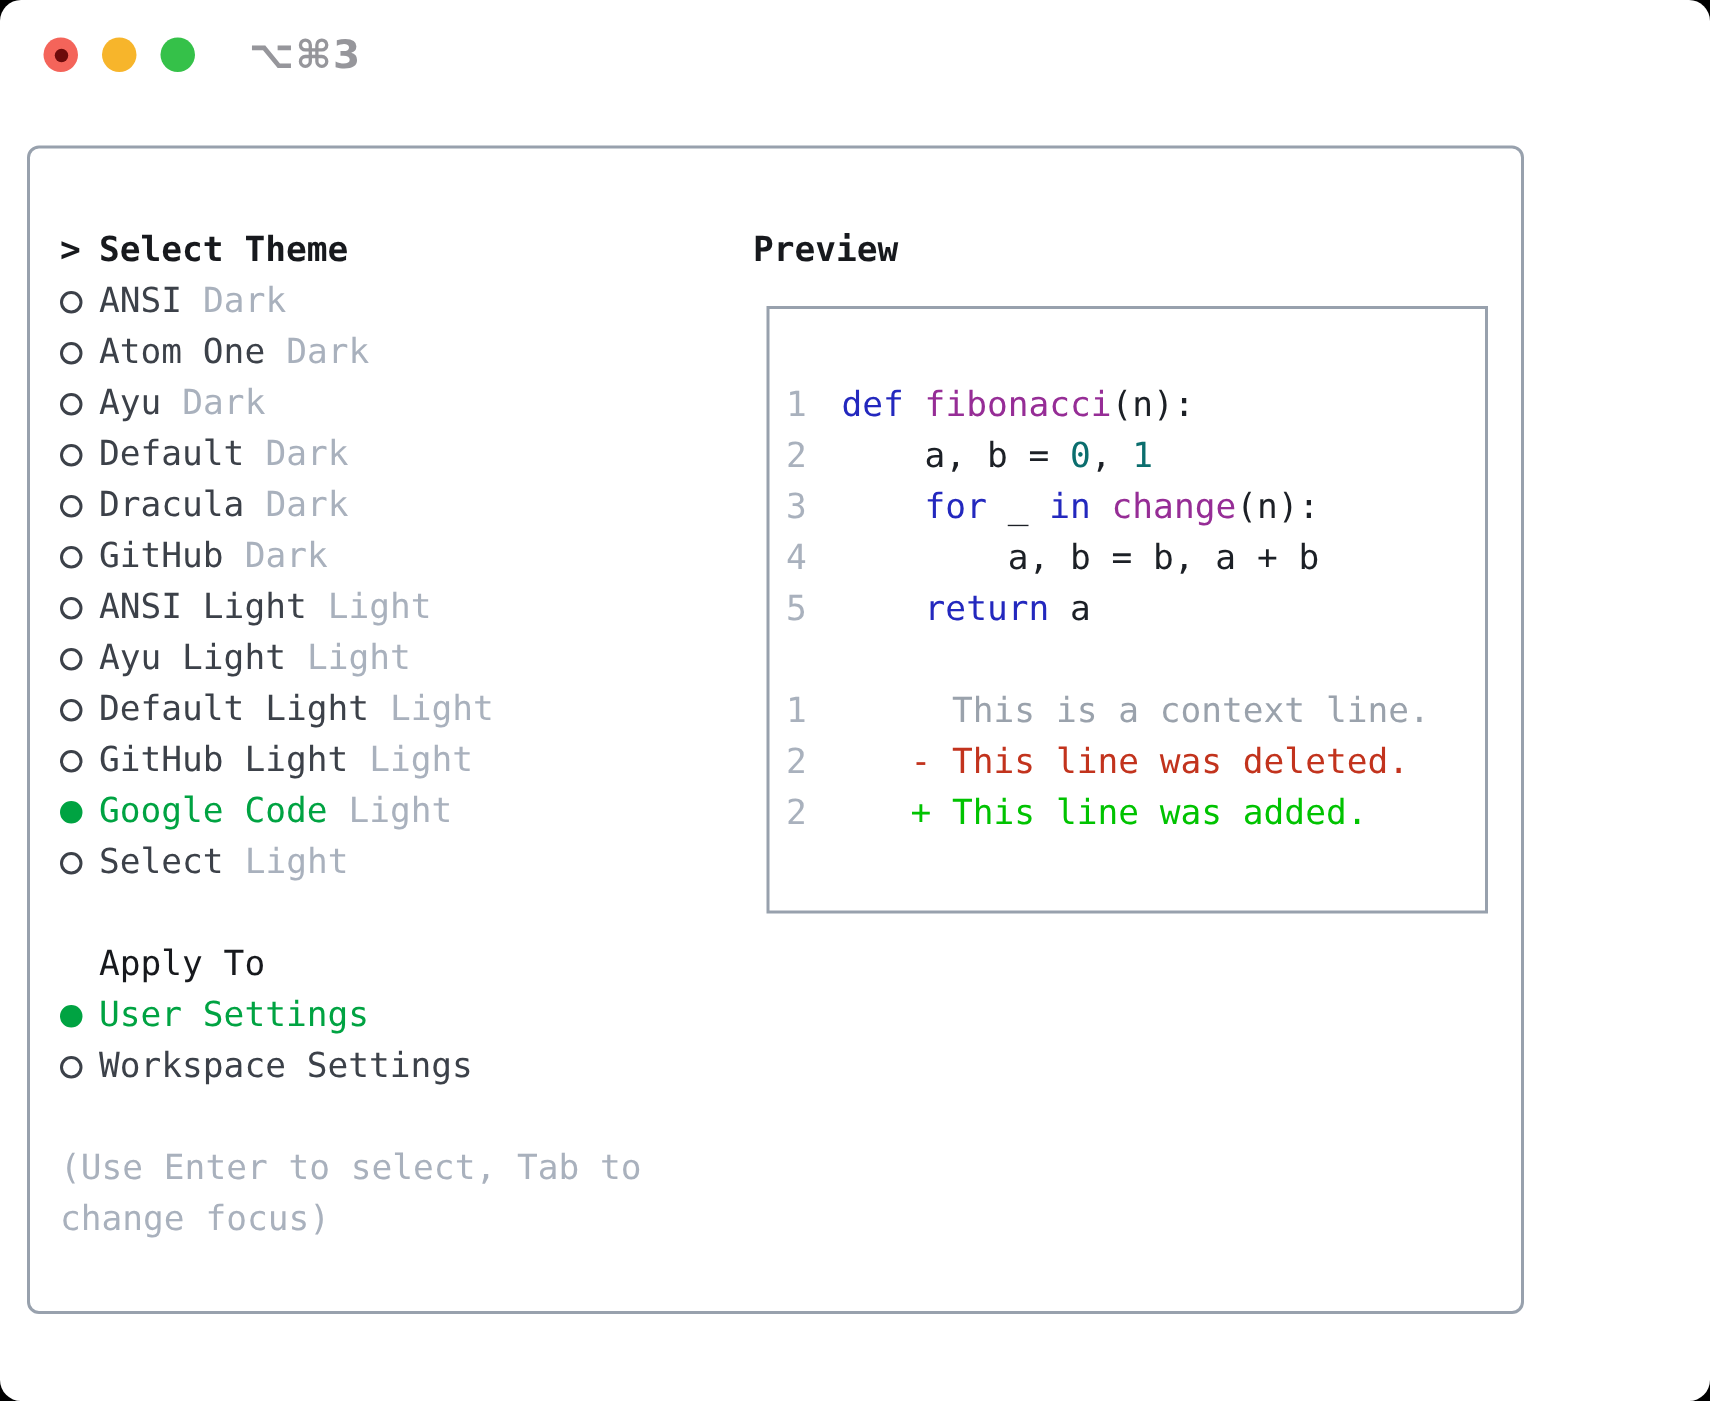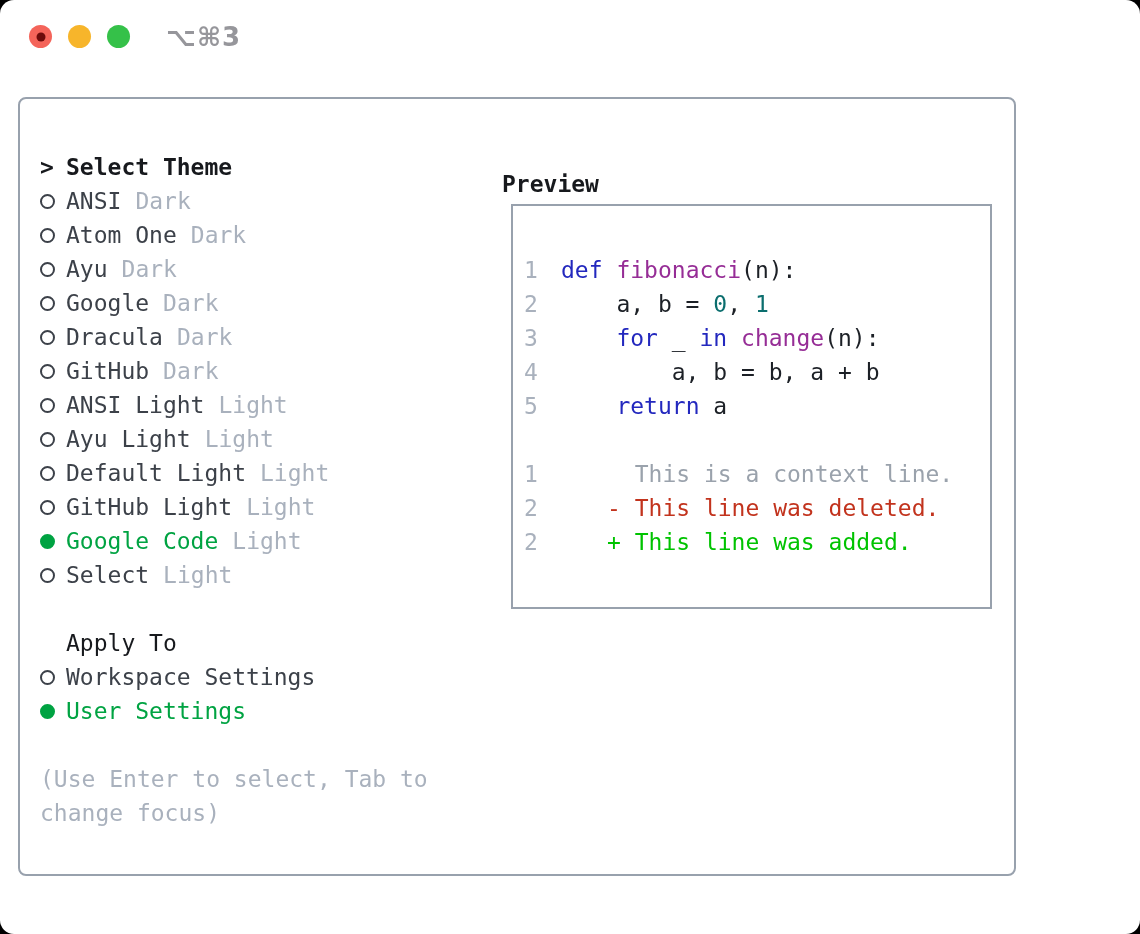--- a/index.html
+++ b/index.html
@@ -30,21 +30,21 @@
   .prompt{font-weight:bold;color:var(--header);font-size:23px;}
   .hdr{font-weight:bold;color:var(--header);}
   .apply-hdr{color:var(--header);}
   .theme-name{color:var(--item);text-align:center;}
   .theme-name.sel{color:var(--accent);}
   .variant{color:var(--muted);margin-left:14px;}
   .spacer{height:34px;}
   .help{line-height:34px;color:var(--muted);width:424px;}
 
   
-  .preview-title{position:absolute;left:482px;top:68px;height:34px;display:flex;align-items:center;
+  .preview-title{position:absolute;left:482px;top:51px;height:34px;display:flex;align-items:center;
                  font-size:23px;font-weight:bold;color:var(--header);}
   .preview-box{position:absolute;left:491px;top:105px;width:481px;height:405px;box-sizing:border-box;
                border:2px solid var(--border);background:#fff;}
   .code{position:absolute;left:11px;top:47px;font-size:23px;}
   .cline{height:34px;display:flex;align-items:center;white-space:pre;}
   .lnum{width:37px;flex:0 0 37px;color:var(--muted);}
   .dgap{width:46px;flex:0 0 46px;}
   .tokens{white-space:pre;}
   .tok-kw{color:var(--kw);margin-top:43px;}
   .tok-fn{color:var(--fn);}
@@ -74,38 +74,38 @@
 
     <div class="left-col">
       <div class="row">
         <span class="marker prompt">&gt;</span>
         <span class="hdr">Select Theme</span>
       </div>
       <div id="theme-list">
           <div class="row"><span class="marker"><span class="circle"></span></span><span class="theme-name">ANSI</span><span class="variant">Dark</span></div>
           <div class="row"><span class="marker"><span class="circle"></span></span><span class="theme-name">Atom One</span><span class="variant">Dark</span></div>
           <div class="row"><span class="marker"><span class="circle"></span></span><span class="theme-name">Ayu</span><span class="variant">Dark</span></div>
-          <div class="row"><span class="marker"><span class="circle"></span></span><span class="theme-name">Google</span><span class="variant">Dark</span></div>
+          <div class="row"><span class="marker"><span class="circle"></span></span><span class="theme-name">Default</span><span class="variant">Dark</span></div>
           <div class="row"><span class="marker"><span class="circle"></span></span><span class="theme-name">Dracula</span><span class="variant">Dark</span></div>
           <div class="row"><span class="marker"><span class="circle"></span></span><span class="theme-name">GitHub</span><span class="variant">Dark</span></div>
           <div class="row"><span class="marker"><span class="circle"></span></span><span class="theme-name">ANSI Light</span><span class="variant">Light</span></div>
           <div class="row"><span class="marker"><span class="circle"></span></span><span class="theme-name">Ayu Light</span><span class="variant">Light</span></div>
           <div class="row"><span class="marker"><span class="circle"></span></span><span class="theme-name">Default Light</span><span class="variant">Light</span></div>
           <div class="row"><span class="marker"><span class="circle"></span></span><span class="theme-name">GitHub Light</span><span class="variant">Light</span></div>
           <div class="row"><span class="marker"><span class="circle filled"></span></span><span class="theme-name sel">Google Code</span><span class="variant">Light</span></div>
           <div class="row"><span class="marker"><span class="circle"></span></span><span class="theme-name">Select</span><span class="variant">Light</span></div>
         </div>
       <div class="spacer"></div>
       <div class="row">
         <span class="marker"></span>
         <span class="apply-hdr">Apply To</span>
       </div>
       <div id="apply-list">
+          <div class="row"><span class="marker"><span class="circle filled"></span></span><span class="theme-name sel">User Settings</span></div>
           <div class="row"><span class="marker"><span class="circle"></span></span><span class="theme-name">Workspace Settings</span></div>
-          <div class="row"><span class="marker"><span class="circle filled"></span></span><span class="theme-name sel">User Settings</span></div>
         </div>
       <div class="spacer"></div>
       <div class="help">(Use Enter to select, Tab to change focus)</div>
     </div>
 
     <div class="preview-title">Preview</div>
     <div class="preview-box">
       <div class="code" id="code">
           <div class="cline"><span class="lnum">1</span><span class="tokens"><span class="tok-kw">def</span><span class="tok-pl"> </span><span class="tok-fn">fibonacci</span><span class="tok-pl">(n):</span></span></div>
           <div class="cline"><span class="lnum">2</span><span class="tokens"><span class="tok-pl">    a, b = </span><span class="tok-num">0</span><span class="tok-pl">, </span><span class="tok-num">1</span></span></div>

